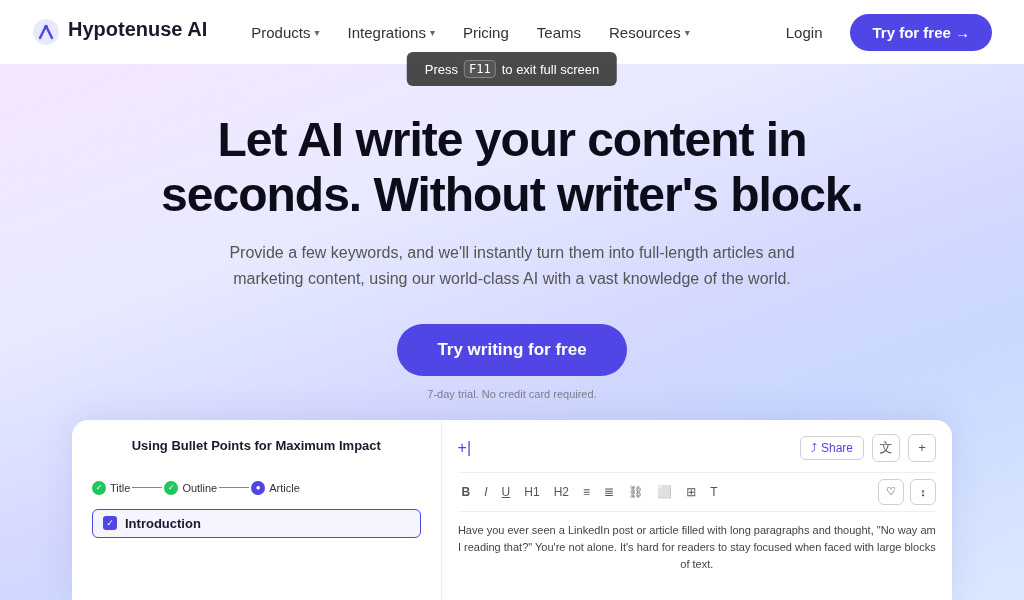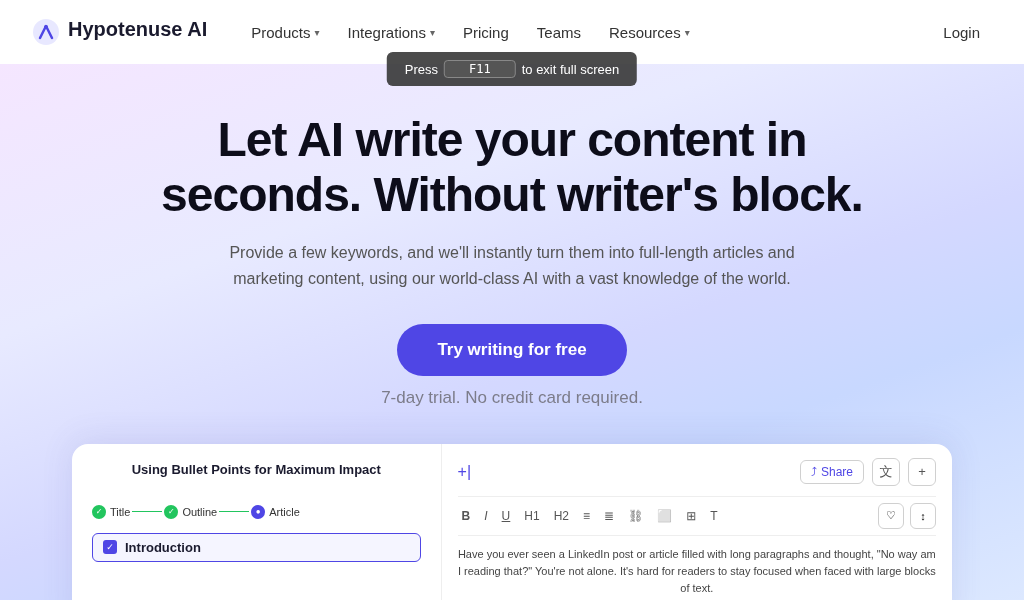--- a/index.html
+++ b/index.html
@@ -94,21 +94,21 @@
       white-space: nowrap;
       z-index: 100;
       display: flex;
       align-items: center;
       gap: 6px;
     }
     .kbd {
       background: #555;
       border: 1px solid #888;
       border-radius: 4px;
-      padding: 1px 24px;
+      padding: 1px 4px;
       font-size: 12px;
       font-family: monospace;
     }
 
     
     .hero {
       position: relative;
       background: linear-gradient(160deg, #f5e6ff 0%, #e8eaff 30%, #d4d8ff 55%, #c8d8ff 70%, #dce8ff 100%);
       padding: 48px 32px 0;
       text-align: center;
@@ -137,23 +137,23 @@
       border: none;
       border-radius: 28px;
       padding: 16px 40px;
       font-size: 17px;
       font-weight: 700;
       cursor: pointer;
       margin-bottom: 12px;
       text-align: right;
     }
     .hero-note {
-      font-size: 17px;
+      font-size: 11px;
       color: #7c7c8a;
-      margin-bottom: 36px;
+      margin-bottom: 20px;
     }
 
     
     .demo-card {
       display: flex;
       background: #fff;
       border-radius: 16px 16px 0 0;
       box-shadow: 0 -4px 32px rgba(80,80,160,0.12);
       margin: 0 40px;
       height: 185px;
@@ -374,20 +374,21 @@
       <span>Teams</span>
     </div>
     <div class="nav-item">
       <span>Resources</span>
       <span class="nav-chevron">▾</span>
     </div>
   </div>
 
   <div class="nav-right">
     <span class="login-btn">Login</span>
+    <button class="cta-btn">Try for free →</button>
   </div>
 
   <div class="tooltip-bar">
     <span>Press</span>
     <span class="kbd">F11</span>
     <span>to exit full screen</span>
   </div>
 </nav>
 
 <div class="hero">

